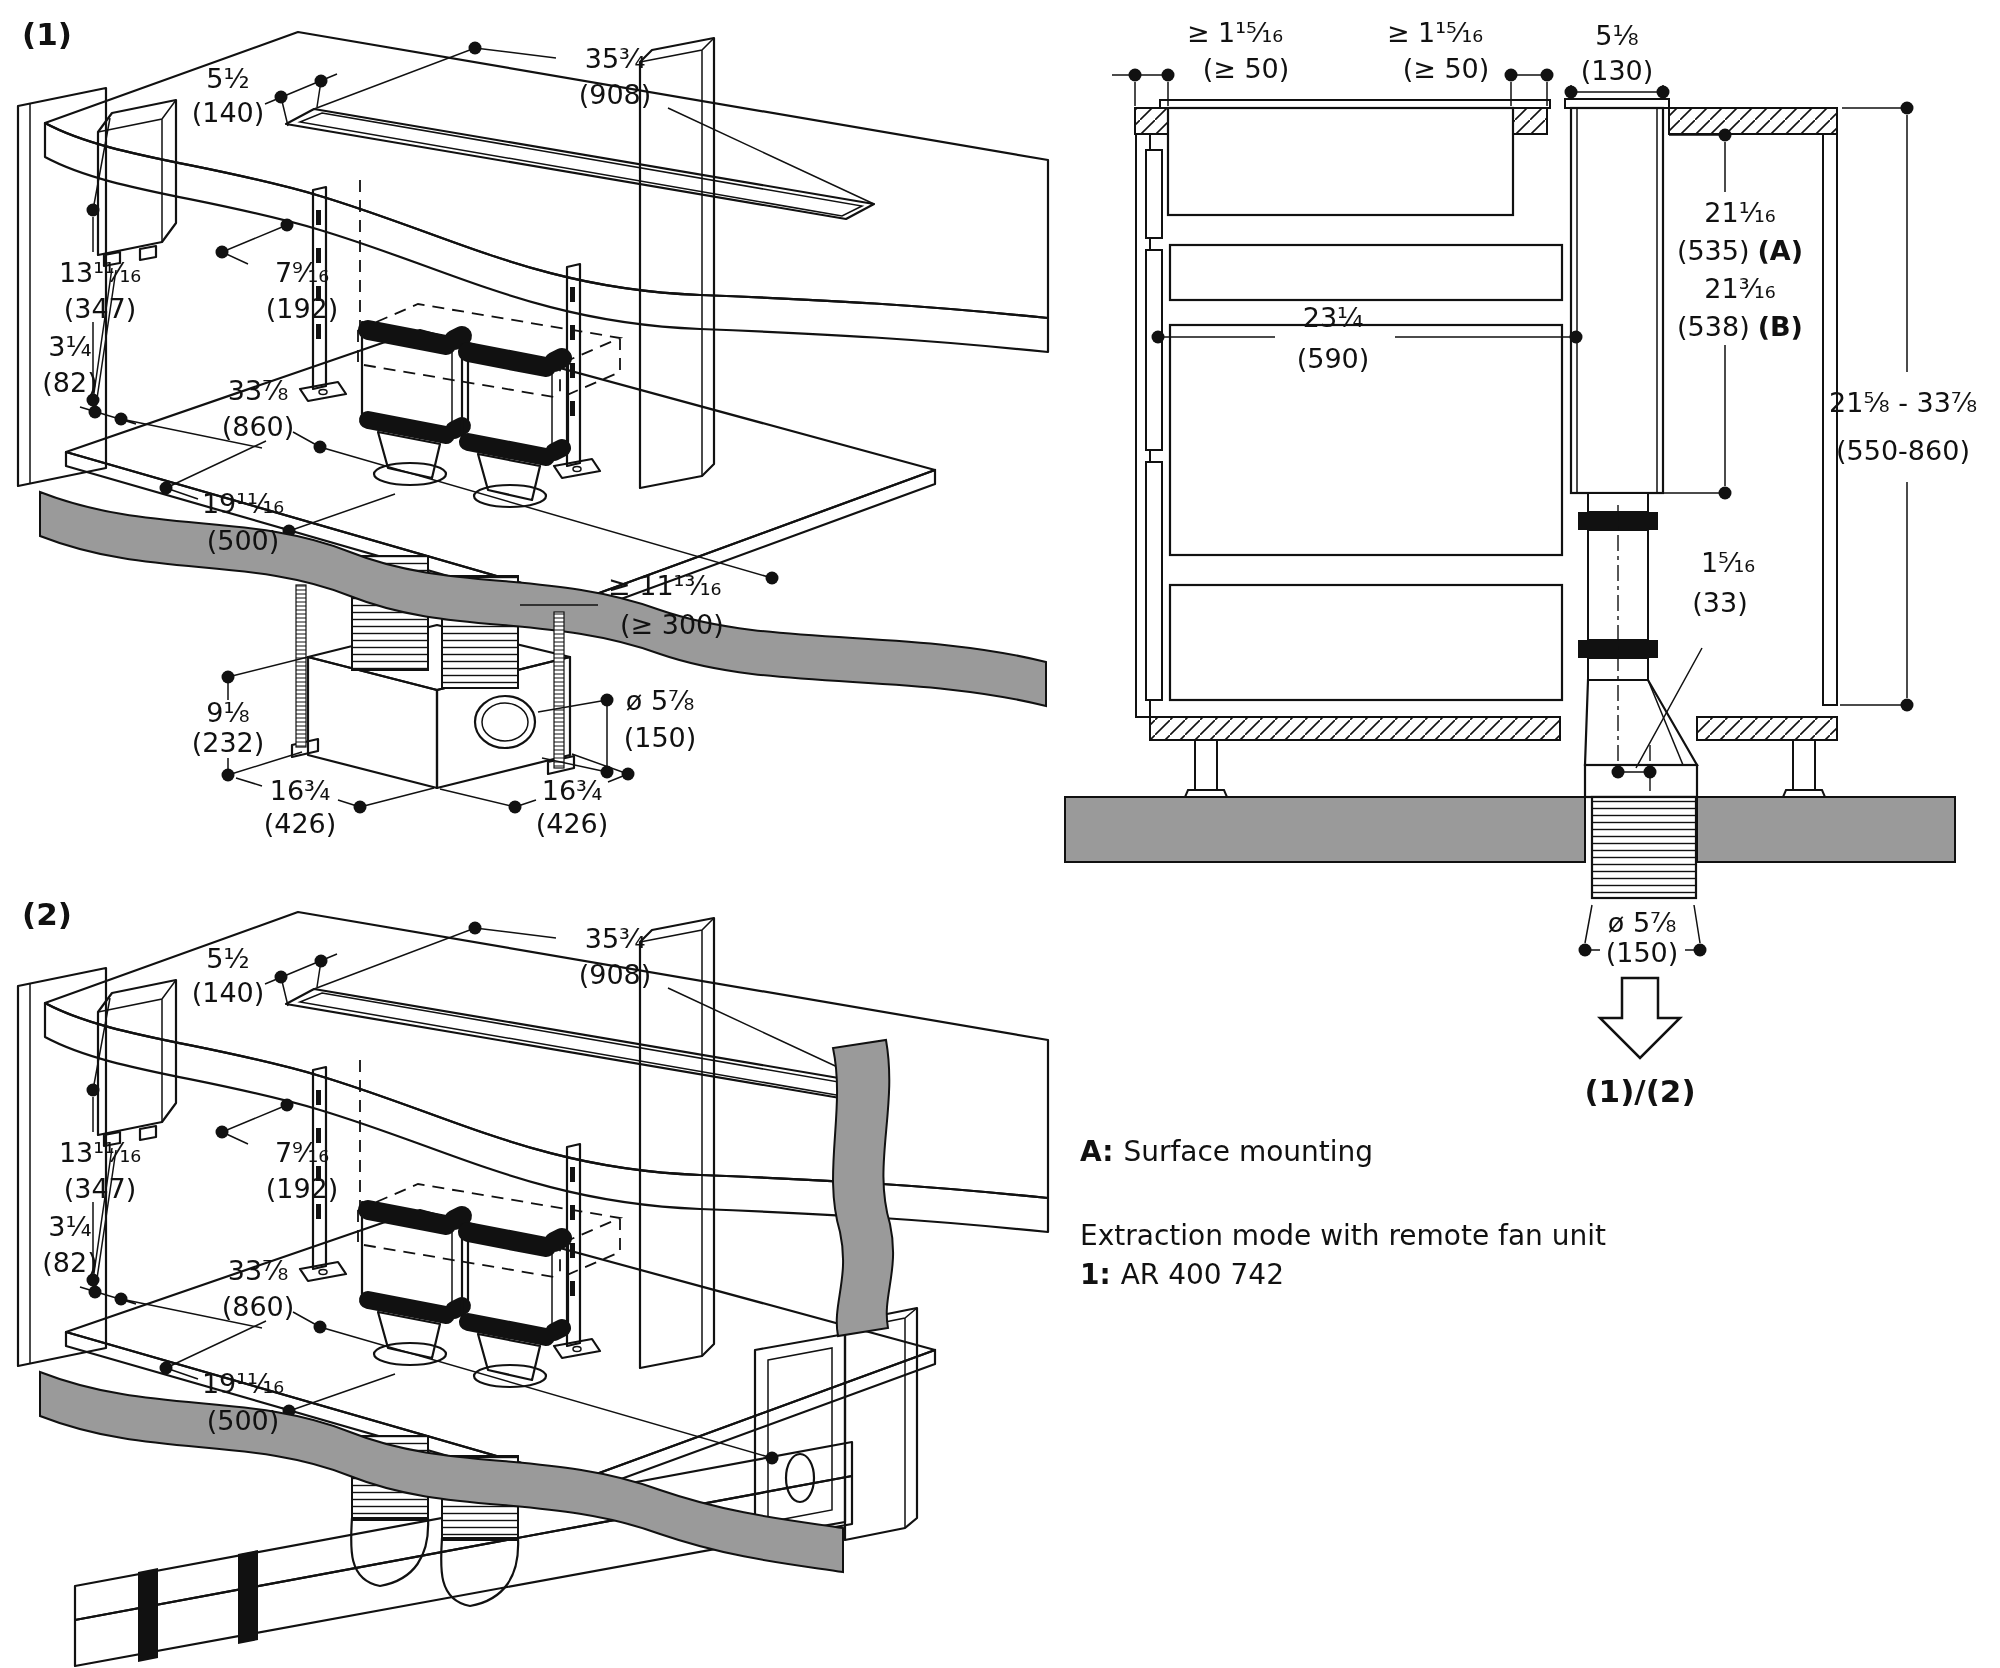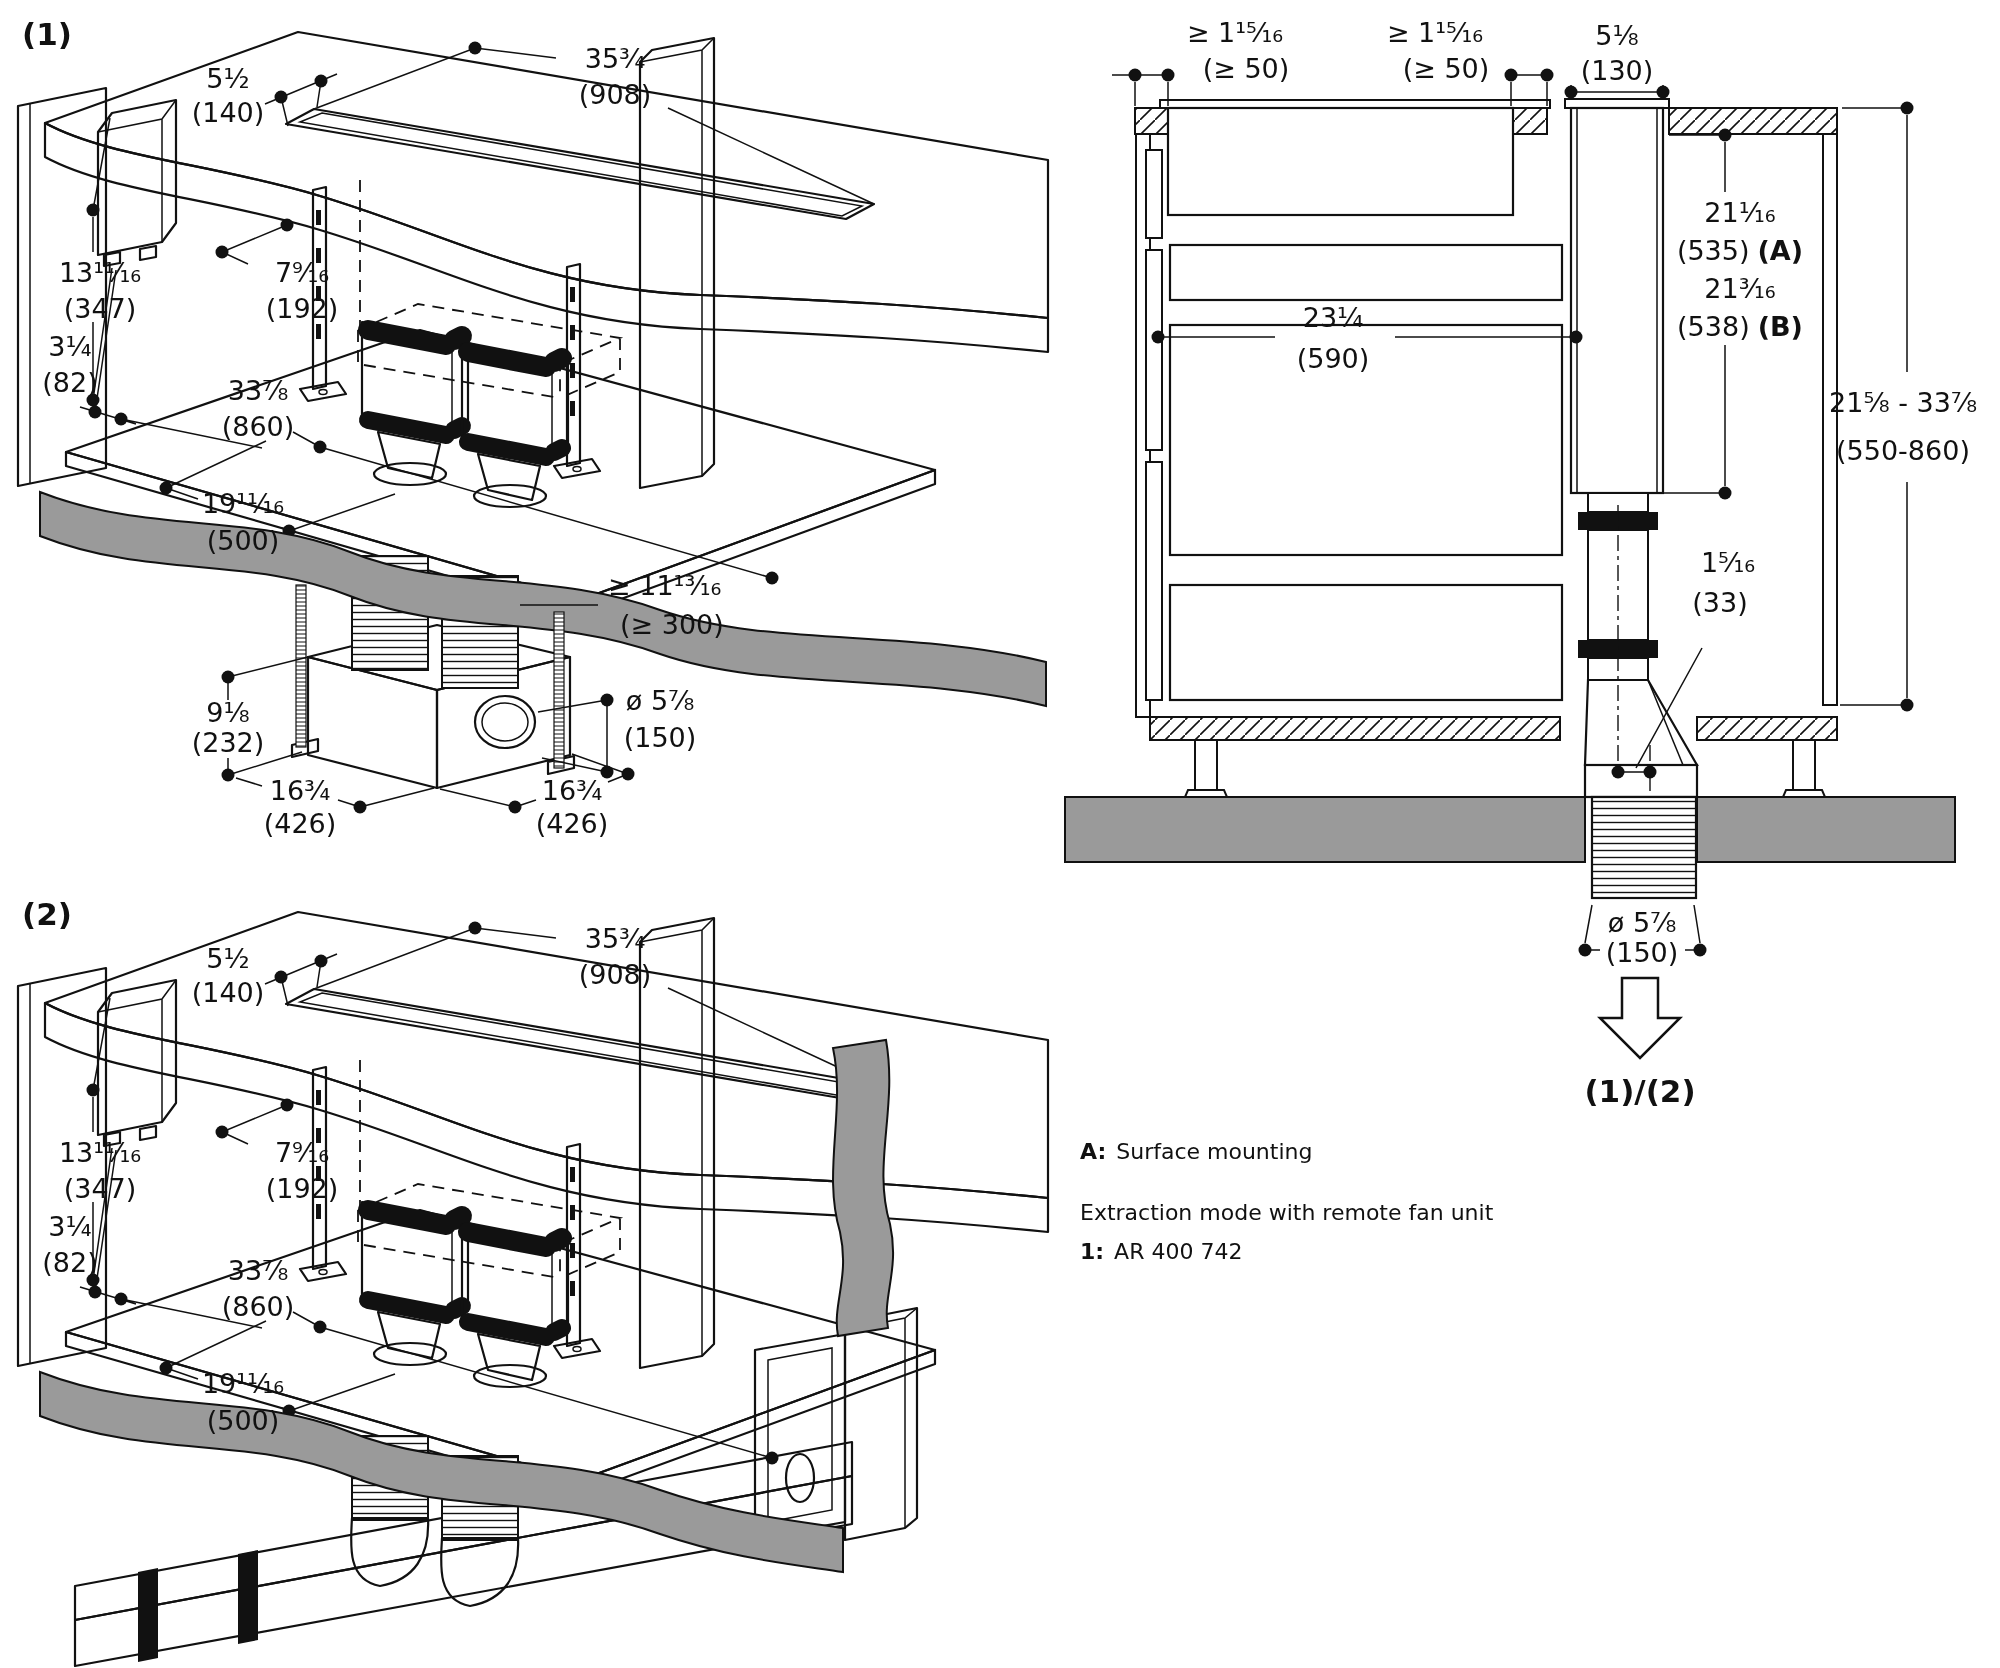--- a/index.html
+++ b/index.html
@@ -9,22 +9,22 @@
   svg text{fill:#111;font-size:27px;font-family:"DejaVu Sans","Liberation Sans",sans-serif;}
   svg text.fig{font-size:31px;font-weight:600;}
   .b{font-weight:bold;}
   .outline{stroke:#111;stroke-width:2.2;stroke-linejoin:round;fill:none;}
   .dim{stroke:#111;stroke-width:1.5;fill:none;}
   .dot{fill:#111;stroke:none;}
   .band20{stroke:#111;stroke-width:20;stroke-linecap:round;fill:none;}
   .band18{stroke:#111;stroke-width:18;stroke-linecap:round;fill:none;}
   .dash{stroke:#111;stroke-width:1.8;fill:none;stroke-dasharray:12 8;}
   .cline{stroke:#111;stroke-width:1.4;fill:none;stroke-dasharray:16 5 4 5;}
-  .legend{position:absolute;left:1080px;top:1132px;width:720px;font-size:22px;line-height:39px;}
-  .legend .gap{margin-top:22px;}
+  .legend{position:absolute;left:1080px;top:1132px;width:720px;font-size:28px;line-height:39px;}
+  .legend .gap{margin-top:45px;}
   .legend .pre{font-weight:bold;margin-right:10px;}
 </style>
 </head>
 <body>
 
 <div class="page">
 
 <svg width="0" height="0">
   <defs>
     <pattern id="hatch" patternUnits="userSpaceOnUse" width="15" height="15">

